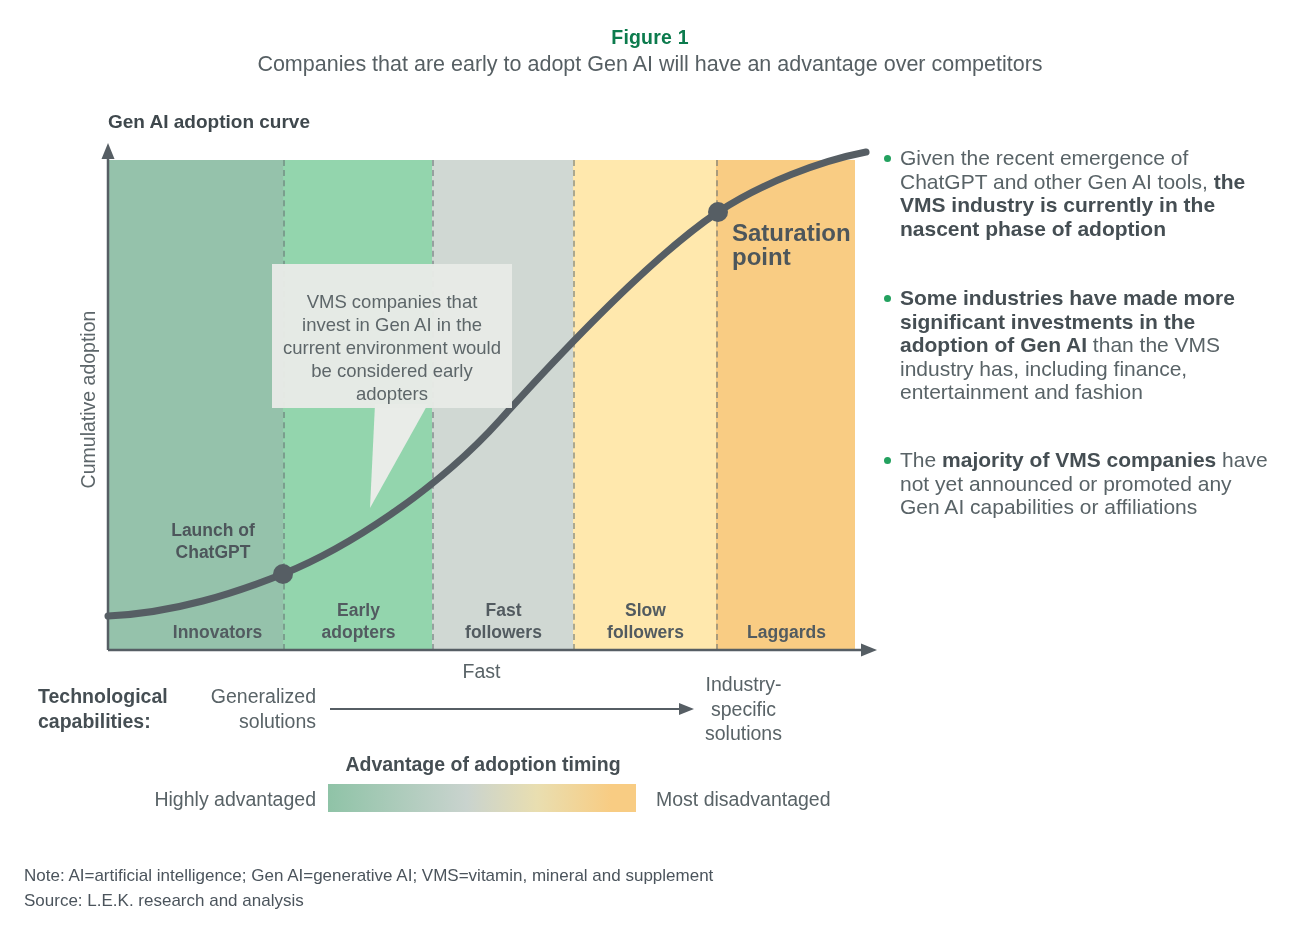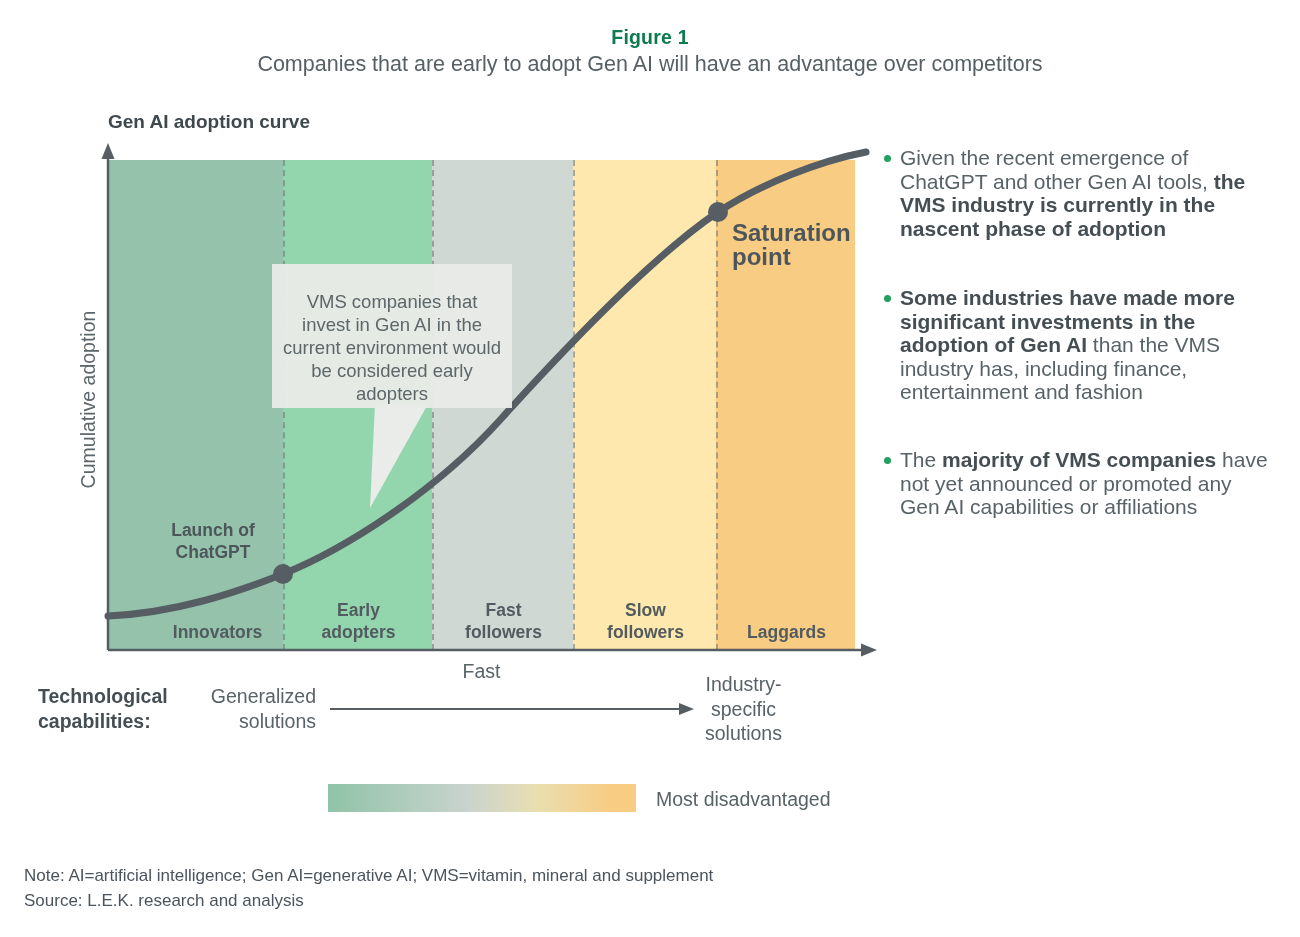--- a/index.html
+++ b/index.html
@@ -126,19 +126,21 @@
   </div>
 
   <div class="abs tech-label" style="white-space: pre-line;">Technological
 capabilities:</div>
   <div class="abs tech-from" style="white-space: pre-line;">Generalized
 solutions</div>
   <div class="abs tech-to" style="white-space: pre-line; text-align: center;">Industry-
 specific
 solutions</div>
 
+  <div class="abs timing-title" style="white-space: normal;">Advantage of adoption timing</div>
   <div class="abs timing-bar" id="timing-bar" style="background: linear-gradient(90deg, rgb(143, 195, 167) 0%, rgb(201, 211, 206) 45%, rgb(233, 222, 176) 68%, rgb(248, 204, 131) 92%);"></div>
+  <div class="abs timing-left" style="white-space: normal;">Highly advantaged</div>
   <div class="abs timing-right" style="white-space: normal;">Most disadvantaged</div>
 
   <div class="abs note" style="white-space: normal;">Note: AI=artificial intelligence; Gen AI=generative AI; VMS=vitamin, mineral and supplement</div>
   <div class="abs source" style="white-space: normal;">Source: L.E.K. research and analysis</div>
 
 </div>
 
 </body></html>

